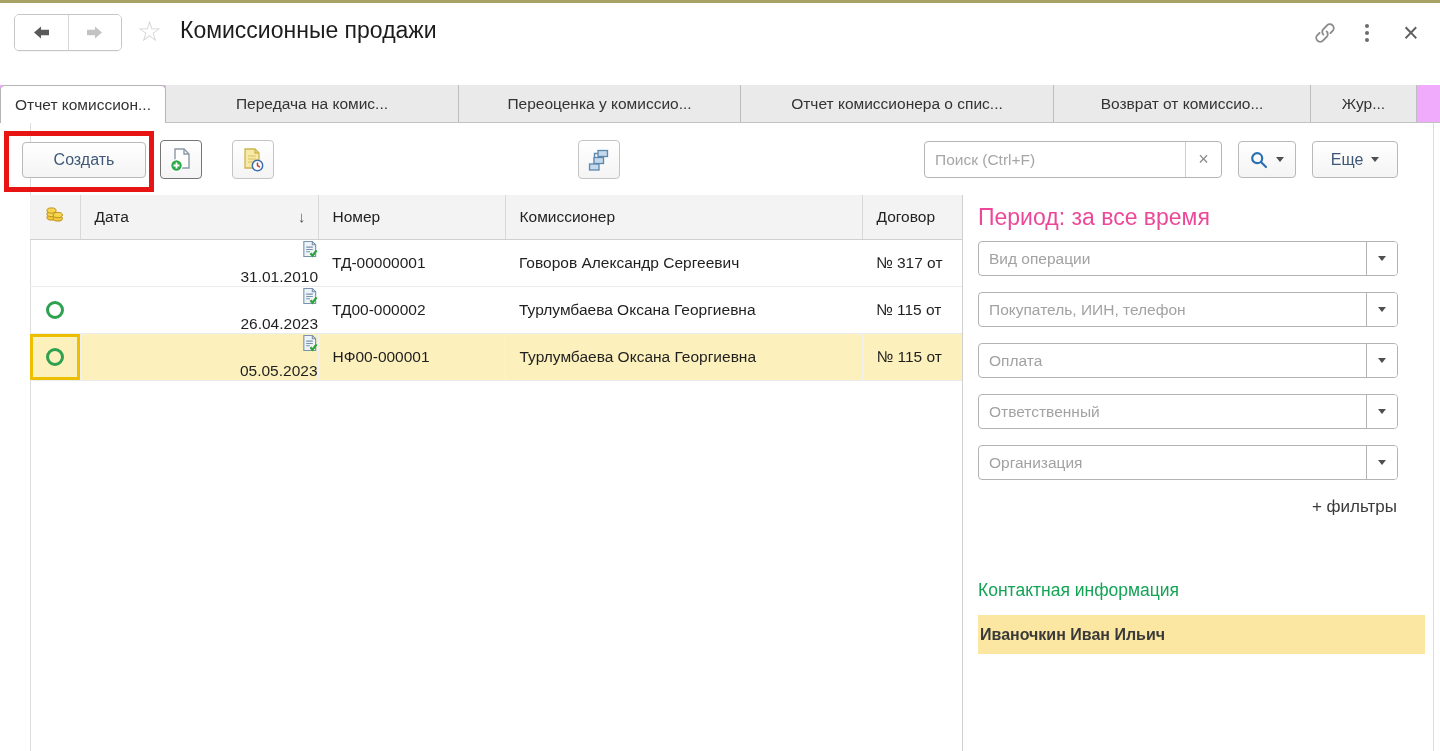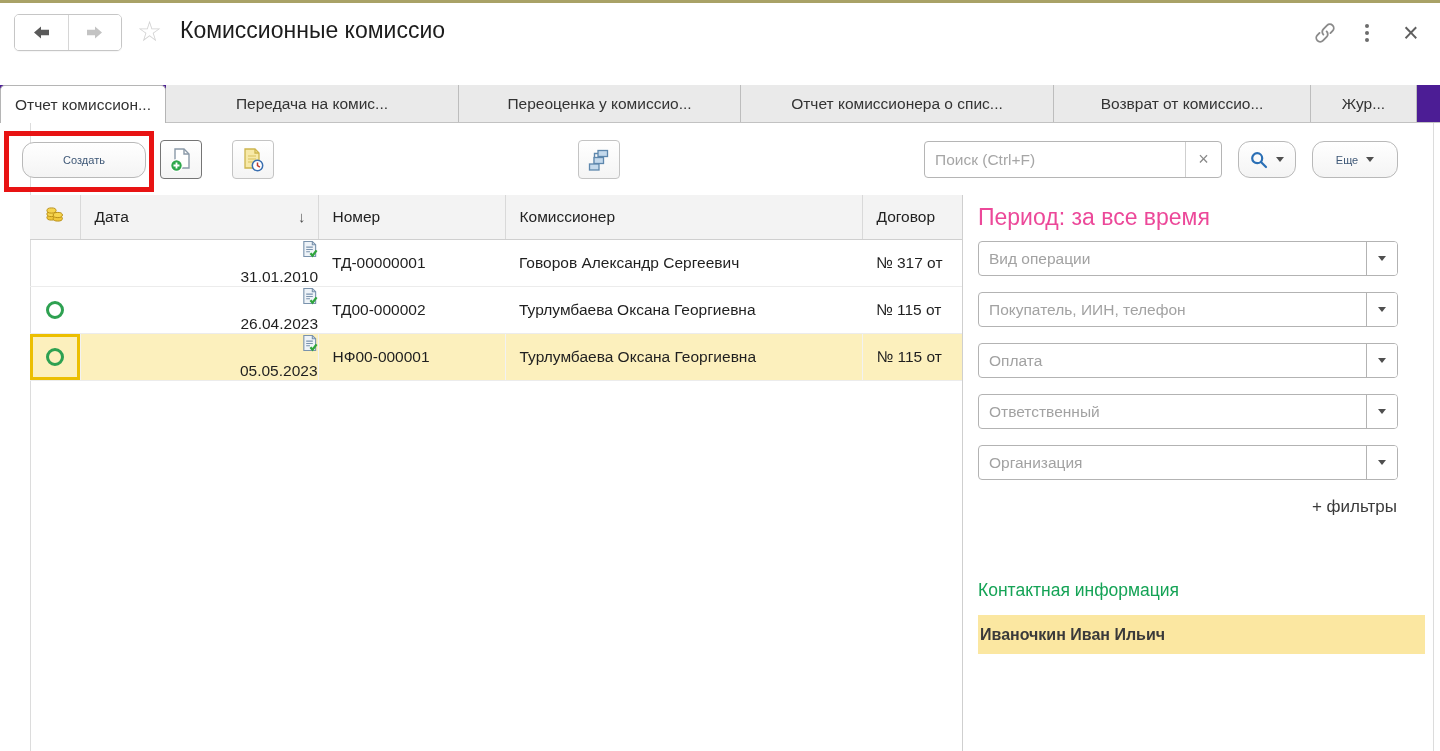--- a/index.html
+++ b/index.html
@@ -14,37 +14,37 @@
   .nav-btn + .nav-btn { border-left:1px solid #d6d6d6; }
   .star { position:absolute; left:137px; top:14px; font-size:28px; color:#d2d2d2; line-height:36px; cursor:pointer; }
   .page-title { position:absolute; left:180px; top:17px; font-size:23px; color:#1c1c1c; }
   .hdr-ico { position:absolute; top:18px; display:flex; align-items:center; justify-content:center; cursor:pointer; }
   .hdr-link { left:1306px; width:38px; height:30px; }
   .hdr-kebab { left:1356px; width:22px; height:30px; flex-direction:column; gap:3px; }
   .hdr-kebab i { width:4px; height:4px; border-radius:50%; background:#6c6c6c; }
   .hdr-close { left:1392px; width:38px; height:30px; font-size:27px; color:#5f5f5f; font-weight:400; }
 
   
-  .tabstrip { position:absolute; left:0; top:85px; width:1440px; height:38px; background:#4c1d95; border-bottom:1px solid #c2c2c2; display:flex; }
+  .tabstrip { position:absolute; left:0; top:85px; width:1440px; height:38px; background:#f0abfc; border-bottom:1px solid #c2c2c2; display:flex; }
   .tab { height:37px; line-height:37px; text-align:center; font-size:15.5px; color:#333; border-right:1px solid #bdbdbd; background:#eaeaea; cursor:pointer; white-space:nowrap; overflow:hidden; }
   .tab.active { background:#fff; height:38px; border:1px solid #b5b5b5; border-bottom:none; border-radius:5px 5px 0 0; }
   .tab:nth-child(1){ width:166px; }
   .tab:nth-child(2){ width:293px; }
   .tab:nth-child(3){ width:282px; }
   .tab:nth-child(4){ width:313px; }
   .tab:nth-child(5){ width:257px; }
   .tab:nth-child(6){ width:106px; }
 
   
   .form-edge-l { position:absolute; left:30px; top:123px; width:1px; height:628px; background:#dcdcdc; }
   .form-edge-r { position:absolute; left:1433px; top:123px; width:1px; height:628px; background:#dcdcdc; }
   .panel-divider { position:absolute; left:962px; top:195px; width:1px; height:556px; background:#cfcfcf; }
 
   
-  .btn { position:absolute; background:linear-gradient(#ffffff,#f4f4f4); border:1px solid #b9b9b9; border-radius:12px; display:flex; align-items:center; justify-content:center; font-size:11px; color:#3f5877; cursor:pointer; gap:8px; }
+  .btn { position:absolute; background:linear-gradient(#ffffff,#f4f4f4); border:1px solid #b9b9b9; border-radius:4px; display:flex; align-items:center; justify-content:center; font-size:16px; color:#3f5877; cursor:pointer; gap:8px; }
   .btn-create { left:22px; top:142px; width:124px; height:36px; }
   .ibtn { position:absolute; width:42px; height:39px; background:linear-gradient(#ffffff,#f4f4f4); border:1px solid #c4c4c4; border-radius:4px; display:flex; align-items:center; justify-content:center; cursor:pointer; }
   .ibtn-copy { left:160px; top:140px; border-color:#757575; }
   .ibtn-clock { left:232px; top:140px; }
   .btn-based { left:302px; top:142px; width:257px; height:36px; }
   .ibtn-hier { left:578px; top:140px; }
   .caret { width:0; height:0; border-left:4px solid transparent; border-right:4px solid transparent; border-top:5px solid #4f4f4f; display:inline-block; }
 
   .searchbox { position:absolute; left:924px; top:141px; width:298px; height:37px; border:1px solid #b5b5b5; border-radius:4px; background:#fff; display:flex; align-items:stretch; overflow:hidden; }
   .searchbox input { flex:1; border:none; outline:none; padding:0 10px; font-size:15.5px; color:#333; font-family:"Liberation Sans",sans-serif; background:transparent; }
@@ -105,21 +105,21 @@
     </div>
     <div class="nav-btn">
       <span>
         <svg width="19" height="15" viewBox="0 0 19 15">
             <polygon points="17,7.5 10,1.5 10,4.8 2,4.8 2,10.2 10,10.2 10,13.5" fill="#c3c3c3"></polygon>
           </svg>
       </span>
     </div>
   </div>
   <div class="star">☆</div>
-  <div class="page-title">Комиссионные комиссио</div>
+  <div class="page-title">Комиссионные продажи</div>
 
   <div class="hdr-ico hdr-link">
     <span>
       <svg width="26" height="26" viewBox="0 0 24 24" fill="none" stroke="#8a8a8a" stroke-width="1.7" stroke-linecap="round">
         <path d="M10.5 13.5 a3.6 3.6 0 0 1 0-5.1 l3.4-3.4 a3.6 3.6 0 0 1 5.1 5.1 l-2 2"></path>
         <path d="M13.5 10.5 a3.6 3.6 0 0 1 0 5.1 l-3.4 3.4 a3.6 3.6 0 0 1 -5.1-5.1 l2-2"></path>
       </svg>
     </span>
   </div>
   <div class="hdr-ico hdr-kebab">

